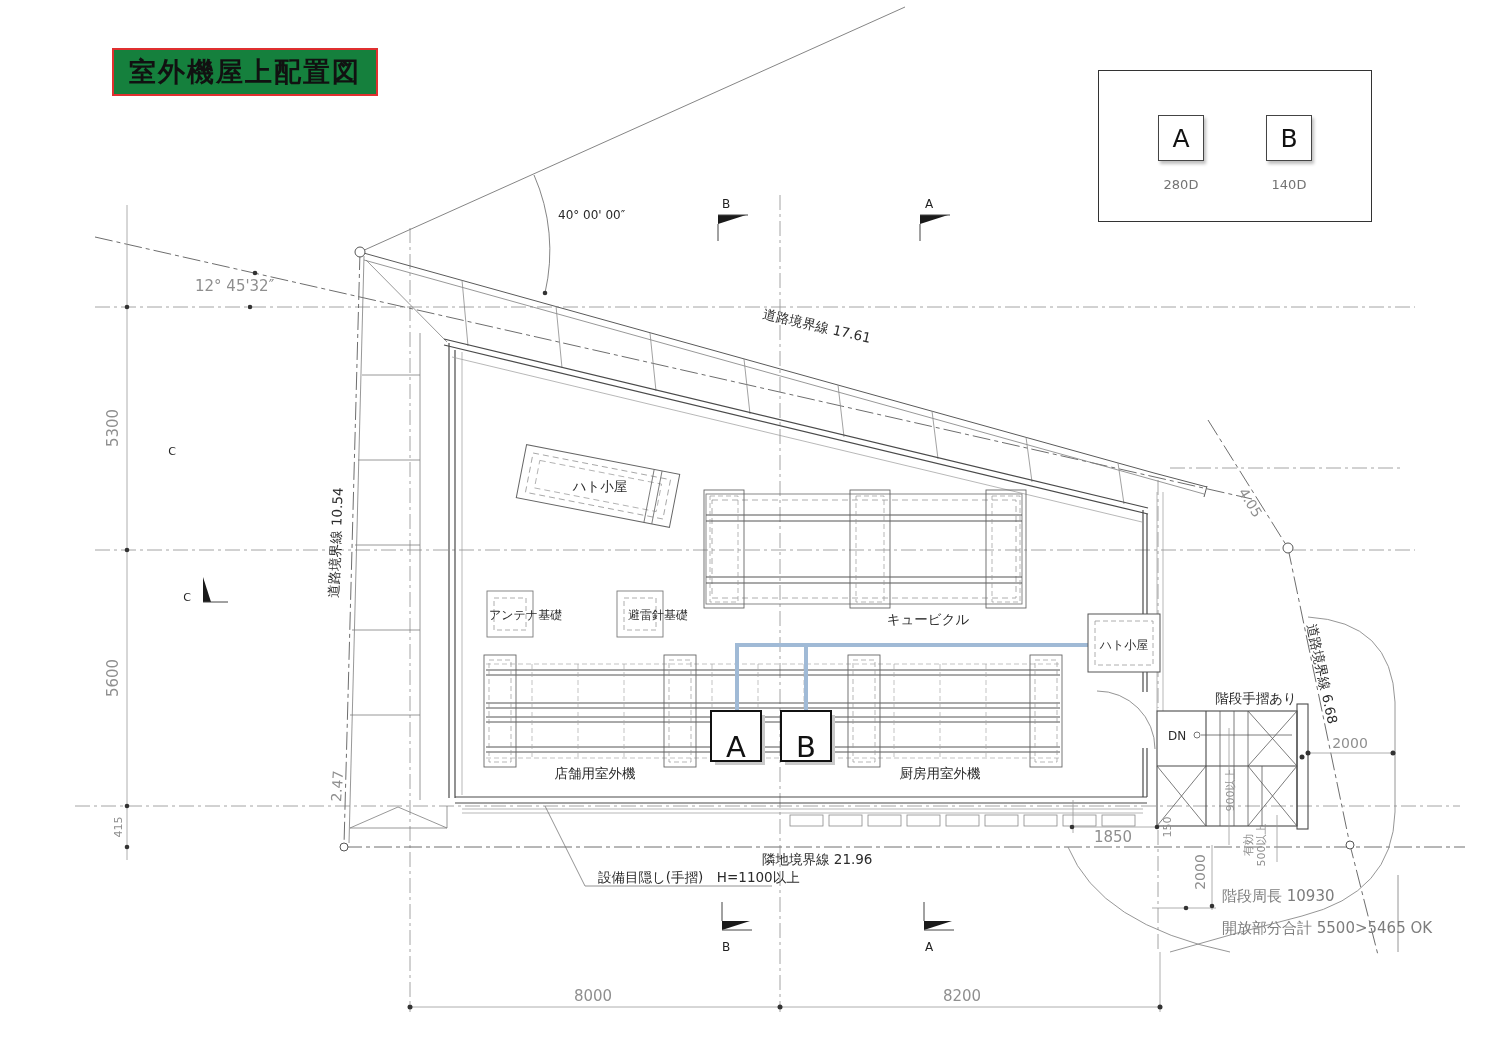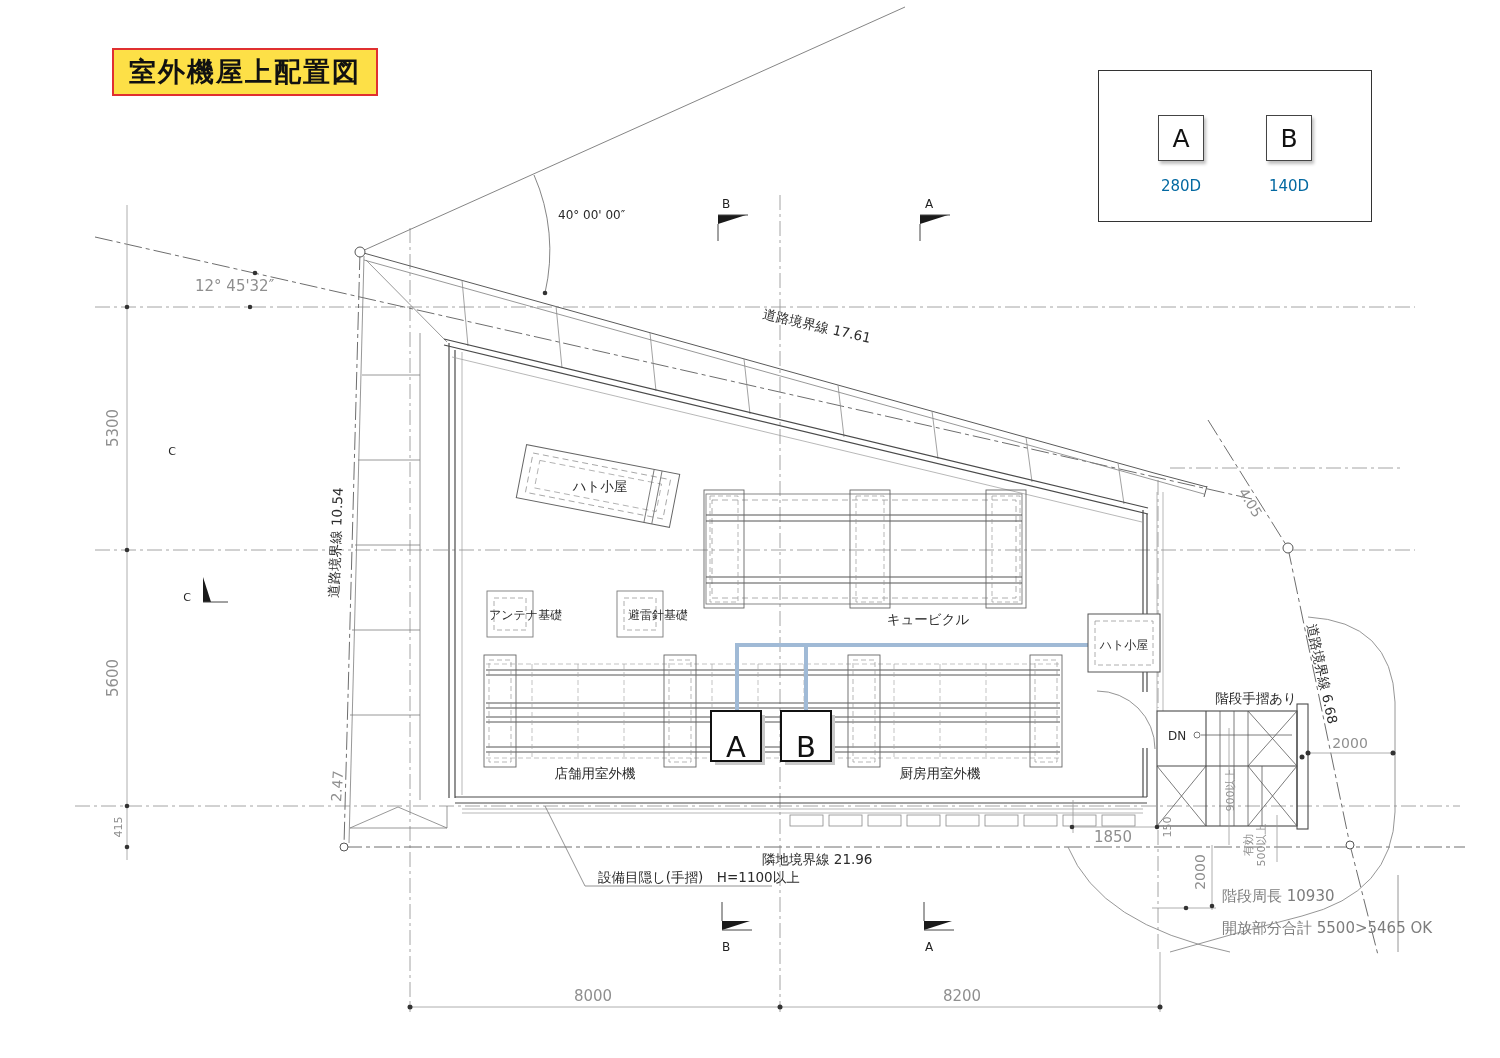--- a/index.html
+++ b/index.html
@@ -2,34 +2,34 @@
 <html><head>
 <meta charset="utf-8">
 <style>
   html,body{margin:0;padding:0;background:#fff;}
   body{width:1500px;height:1058px;position:relative;font-family:"DejaVu Sans",sans-serif;overflow:hidden;}
   #stage{position:absolute;left:0;top:0;width:1500px;height:1058px;}
   svg{position:absolute;left:0;top:0;}
   .title-box{
     position:absolute;left:112px;top:48px;width:262px;height:44px;
     border:2px solid #e03030;display:flex;align-items:center;justify-content:center;
-    font-size:27px;font-weight:600;color:#111;letter-spacing:2px;background:#fde047;
+    font-size:27px;font-weight:600;color:#111;letter-spacing:2px;background:#15803d;
   }
   .legend-box{
     position:absolute;left:1098px;top:70px;width:274px;height:152px;
     border:1.5px solid #333;background:#fff;display:flex;align-items:flex-start;justify-content:center;gap:62px;
     padding-top:44px;box-sizing:border-box;
   }
   .legend-item{display:flex;flex-direction:column;align-items:center;gap:16px;}
   .legend-sq{
     width:44px;height:44px;border:1.6px solid #444;background:#fff;
     display:flex;align-items:center;justify-content:center;font-size:25px;color:#111;
     box-shadow:2px 3px 3px rgba(0,0,0,.25);
   }
-  .legend-lab{font-size:15px;color:#0369a1;}
+  .legend-lab{font-size:13px;color:#737373;}
   
   text{font-family:"DejaVu Sans",sans-serif;}
   .jp{fill:#2a2a2a;font-size:13.5px;}
   .jps{fill:#2a2a2a;font-size:12px;}
   .dim{fill:#8f8f8f;font-size:15px;}
   .dimv{fill:#8f8f8f;font-size:14px;}
   .dims{fill:#8f8f8f;font-size:11px;}
   .note{fill:#7d7d7d;font-size:15px;}
   .mk{fill:#222;font-size:12px;}
   .big{fill:#111;font-size:29px;}

